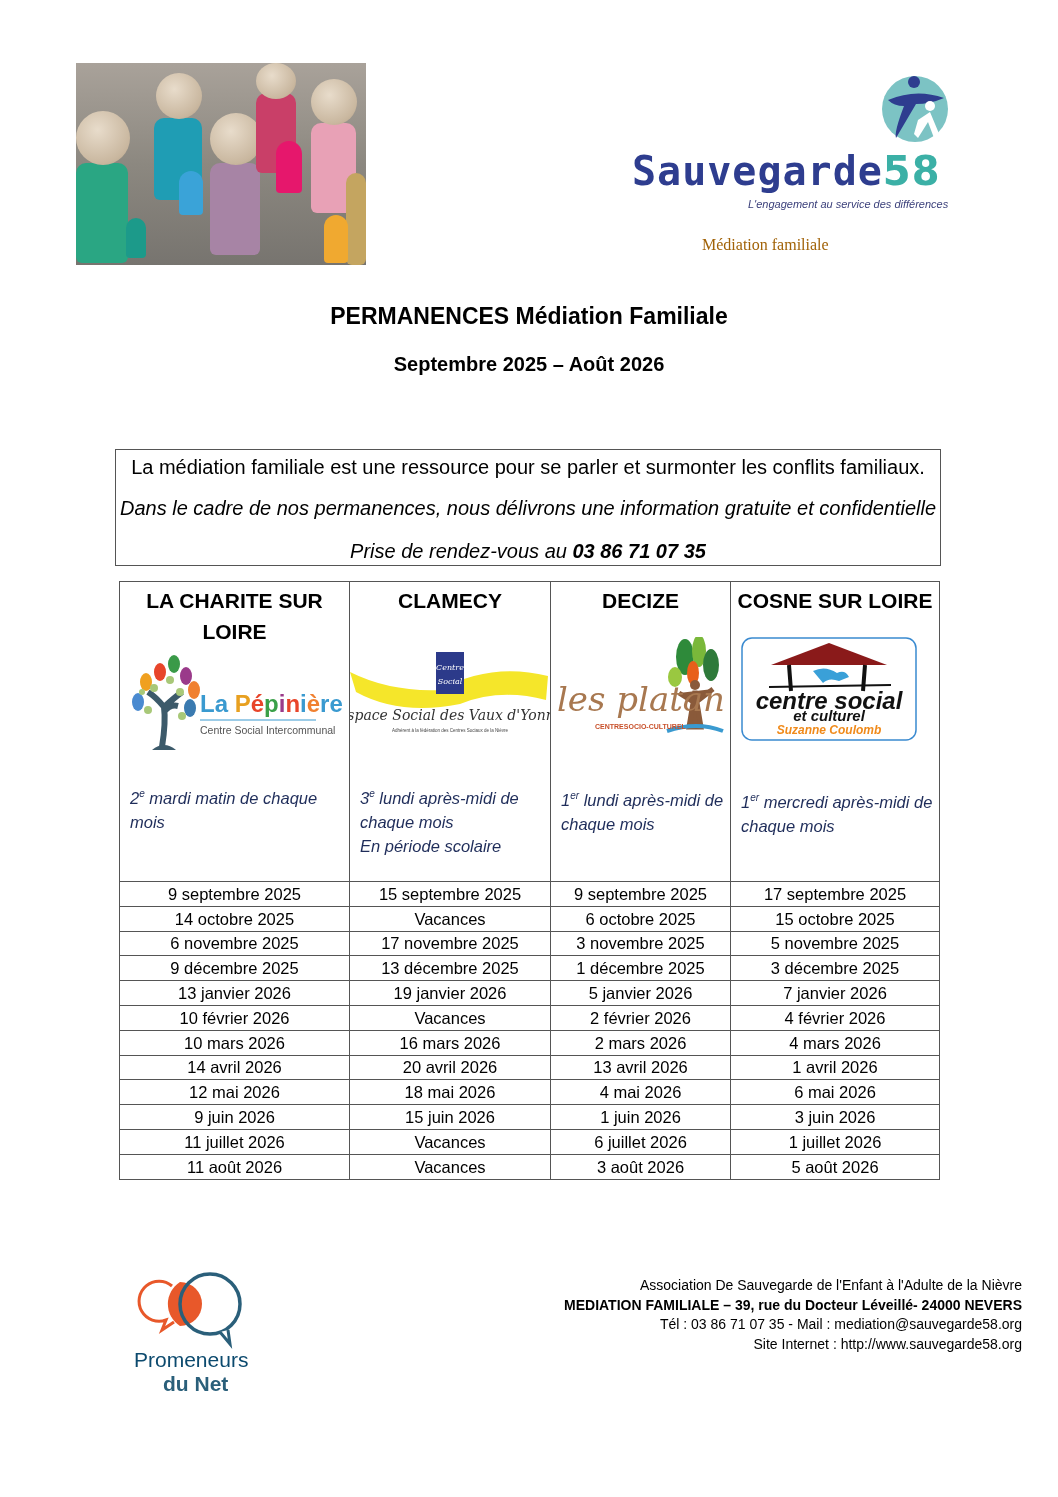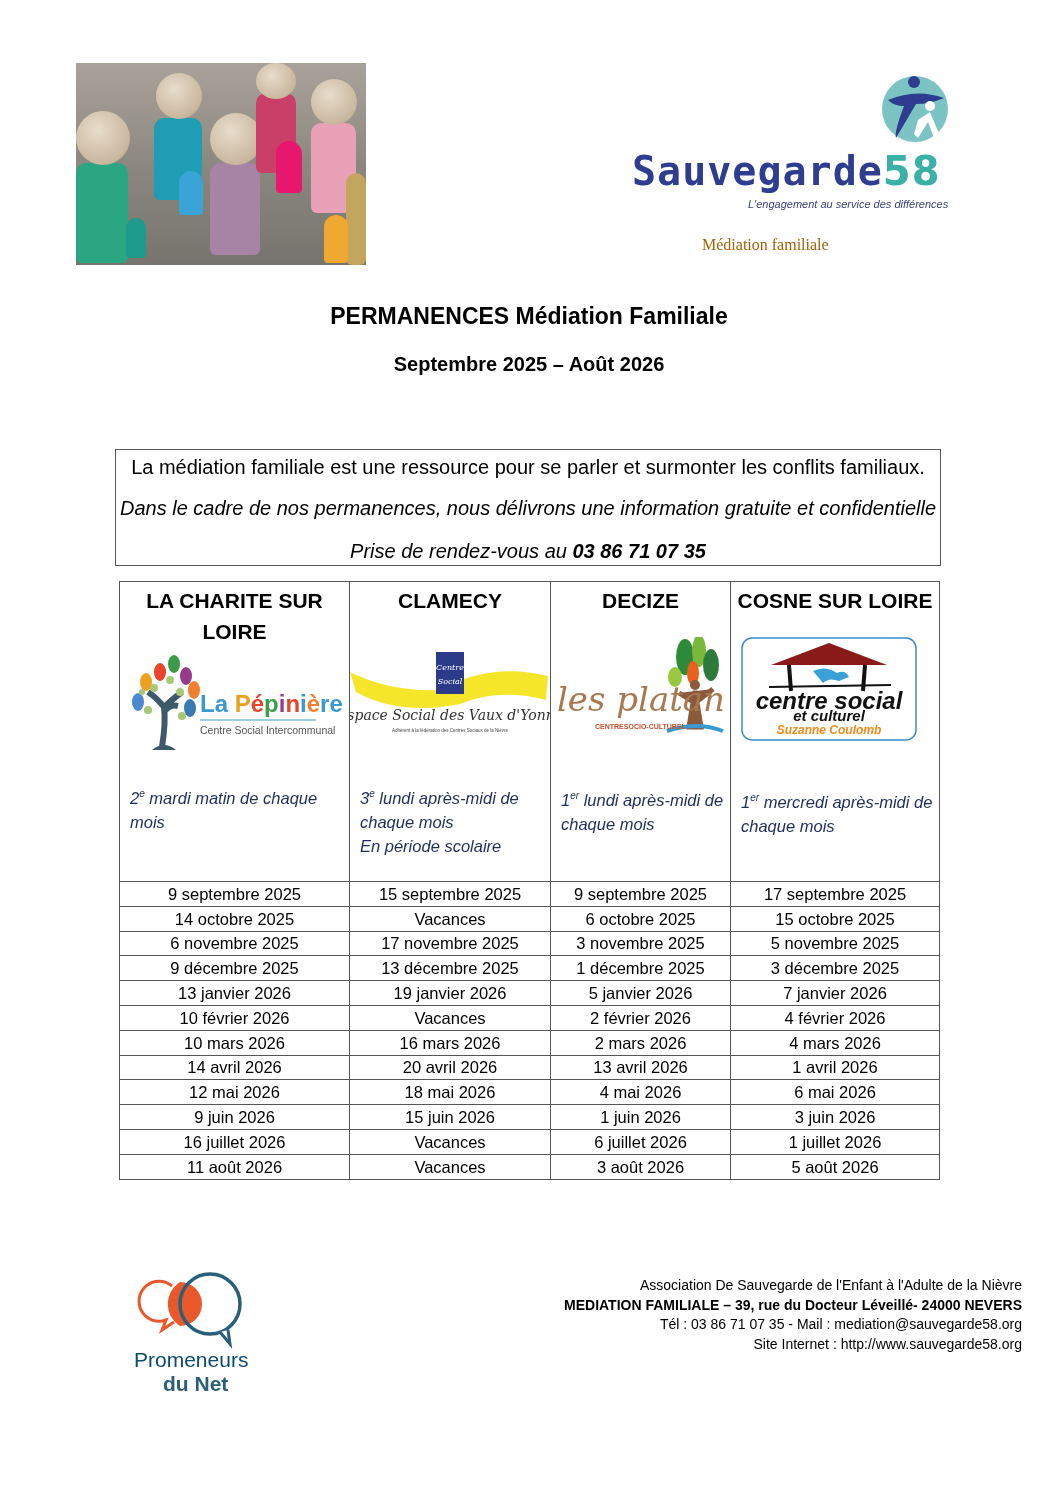--- a/index.html
+++ b/index.html
@@ -234,21 +234,21 @@
         <td>4 mai 2026</td>
         <td>6 mai 2026</td>
       </tr>
       <tr>
         <td>9 juin 2026</td>
         <td>15 juin 2026</td>
         <td>1 juin 2026</td>
         <td>3 juin 2026</td>
       </tr>
       <tr>
-        <td>16 juillet 2026</td>
+        <td>11 juillet 2026</td>
         <td>Vacances</td>
         <td>6 juillet 2026</td>
         <td>1 juillet 2026</td>
       </tr>
       <tr>
         <td>11 août 2026</td>
         <td>Vacances</td>
         <td>3 août 2026</td>
         <td>5 août 2026</td>
       </tr>

